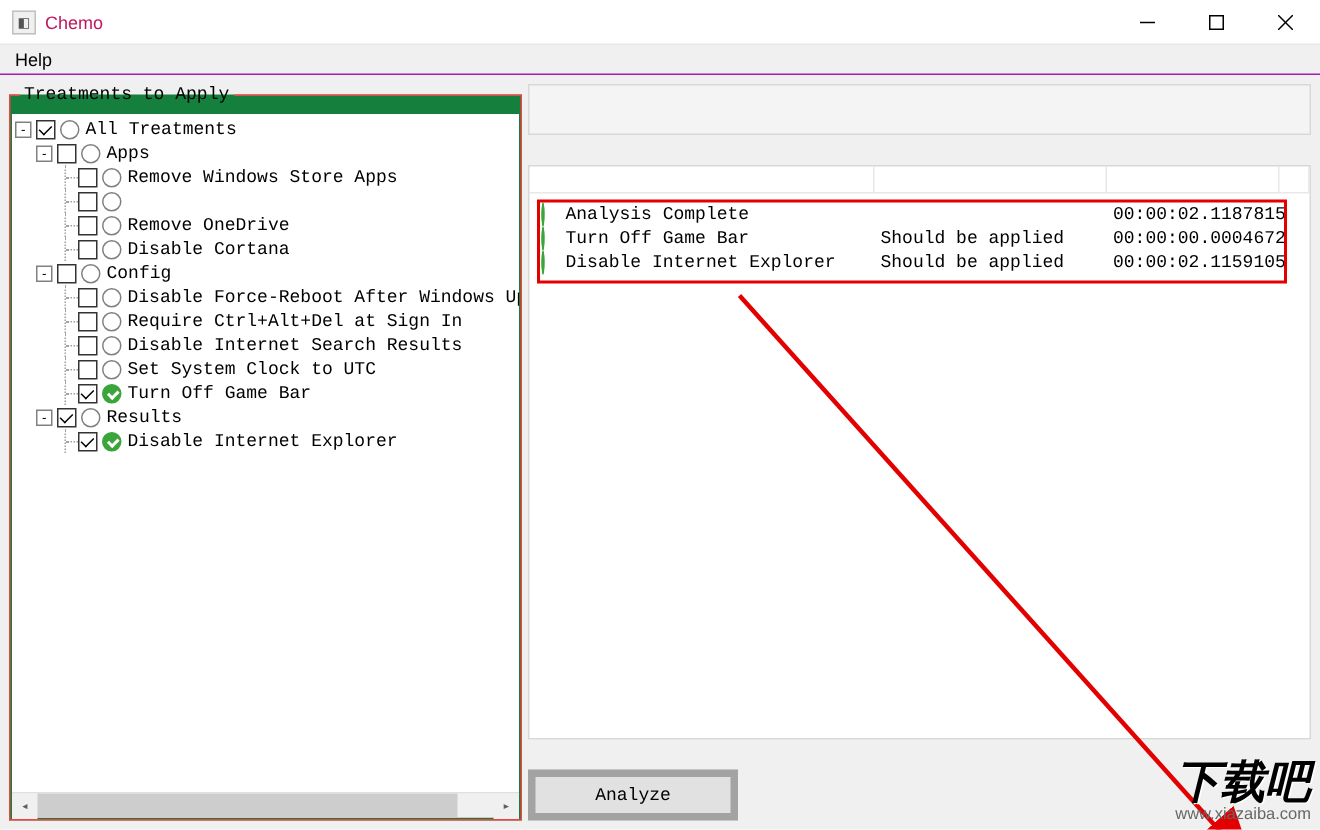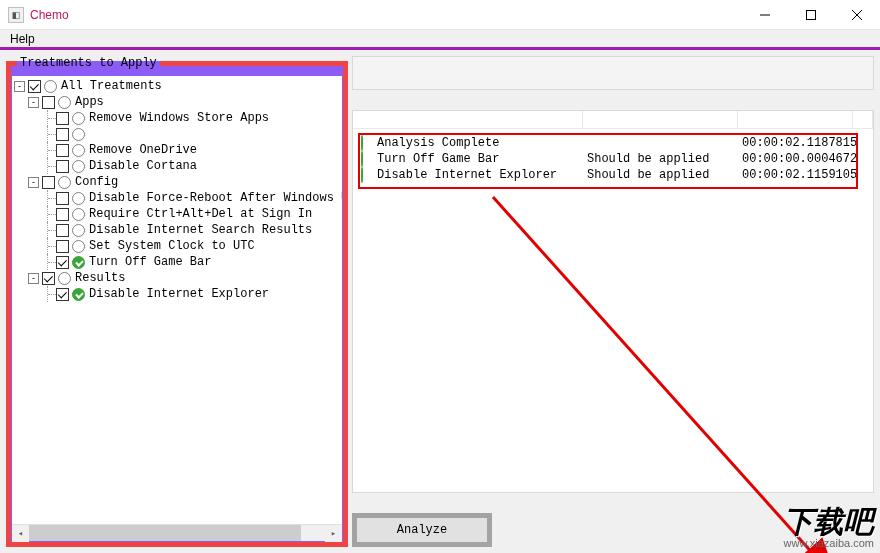--- a/index.html
+++ b/index.html
@@ -38,45 +38,45 @@
     display:flex; align-items:center; justify-content:center;
     color:#000;
   }
   .winbtn svg { width:10px; height:10px; stroke:#000; stroke-width:1; fill:none; }
   
   .menubar {
     height:20px;
     display:flex;
     align-items:center;
     background:#f0f0f0;
-    border-bottom:3px solid #a21caf;
+    border-bottom:1px solid #a21caf;
     font-family:"Segoe UI",Arial,sans-serif;
     font-size:12px;
   }
   .menu-item { padding:2px 10px; }
   
   .content {
     display:flex;
     height:503px;
     background:#f0f0f0;
   }
   
   .left-panel {
     width:348px;
     display:flex;
     flex-direction:column;
     padding:6px 0 6px 6px;
   }
   fieldset.treatments {
-    border:5px solid #ef4444;
+    border:1px solid #ef4444;
     margin:0;
     padding:0;
     position:relative;
     flex:1 1 auto;
-    background:#8b5cf6;
+    background:#15803d;
     overflow:hidden;
   }
   fieldset.treatments > legend {
     font-family:"Consolas","Courier New",monospace;
     font-size:12px;
     padding:0 3px;
     margin-left:6px;
     color:#000;
   }
   .tree-scroll {

